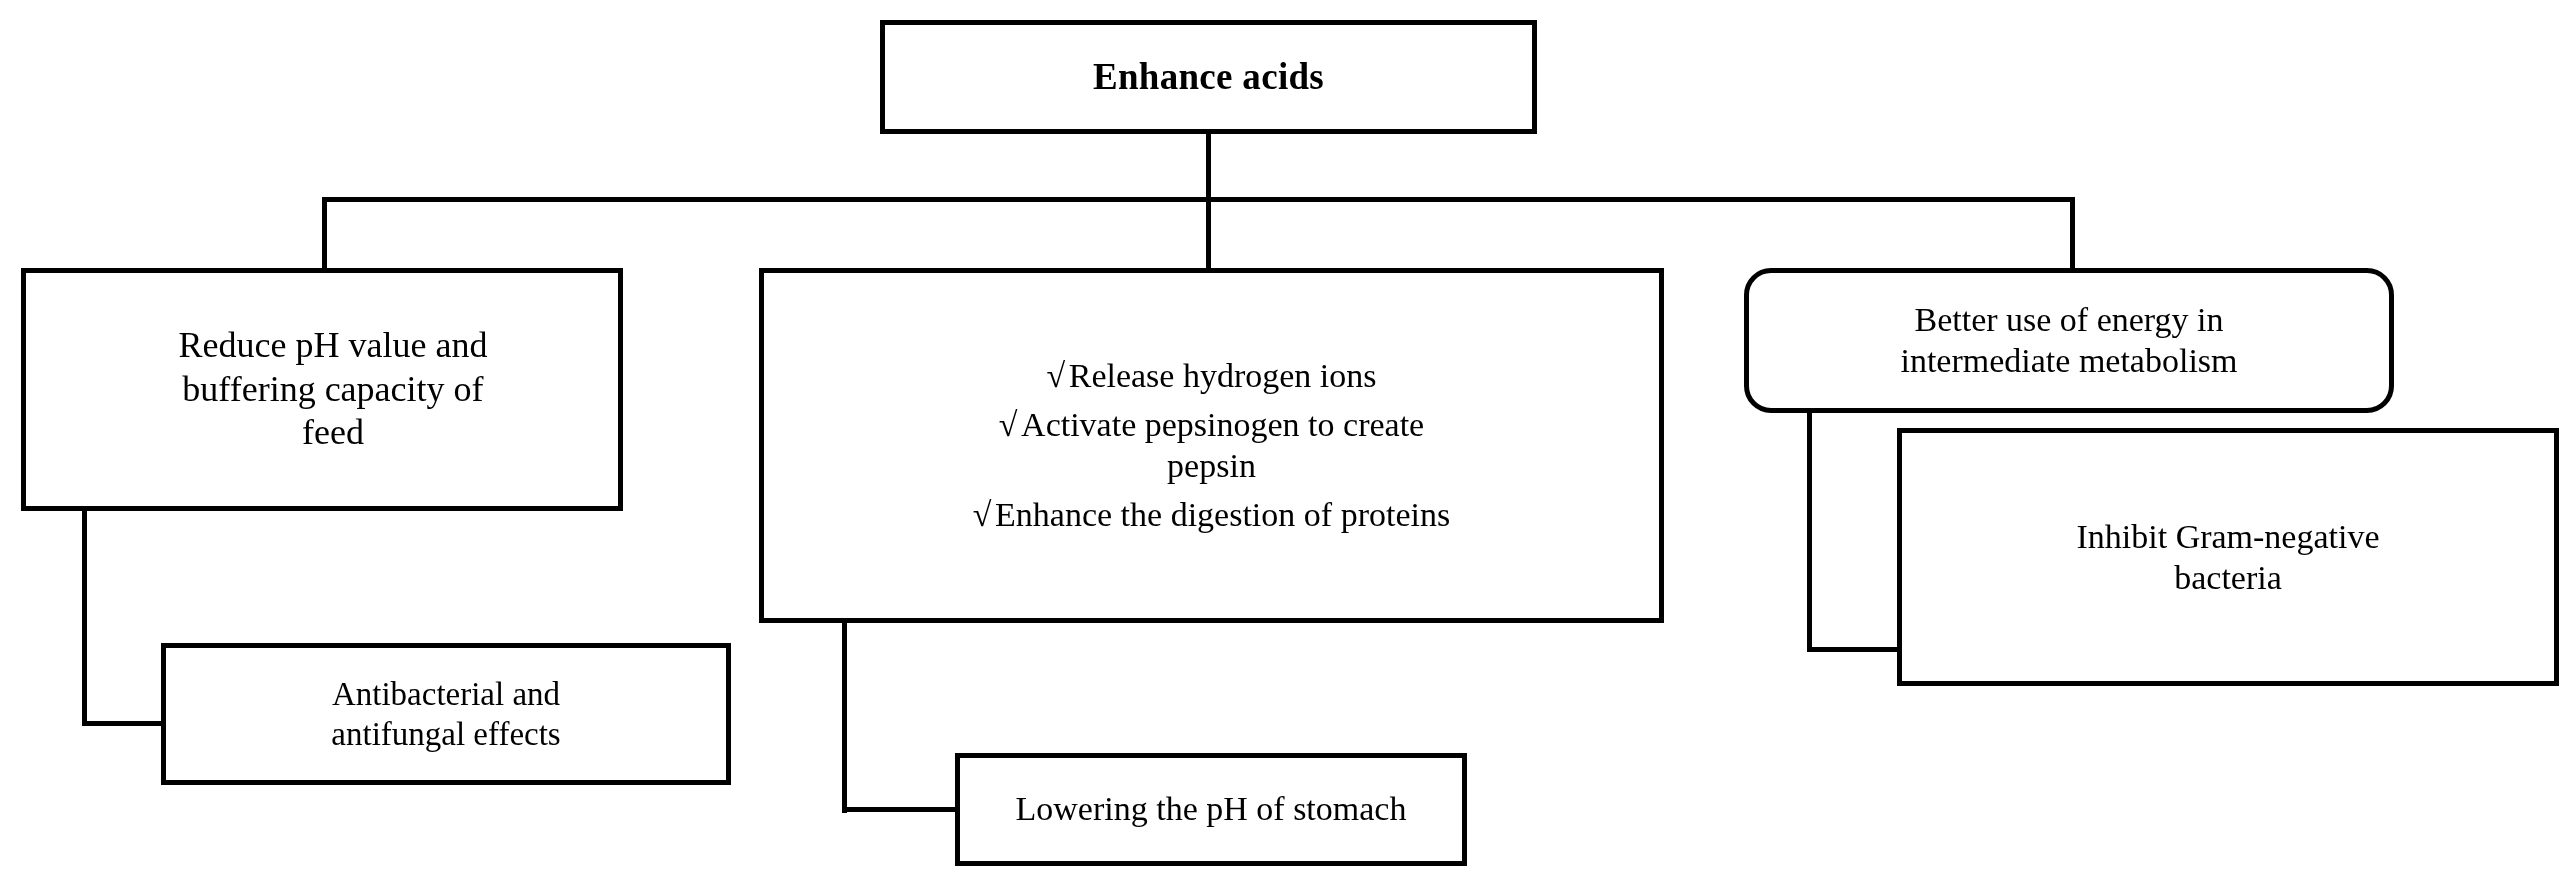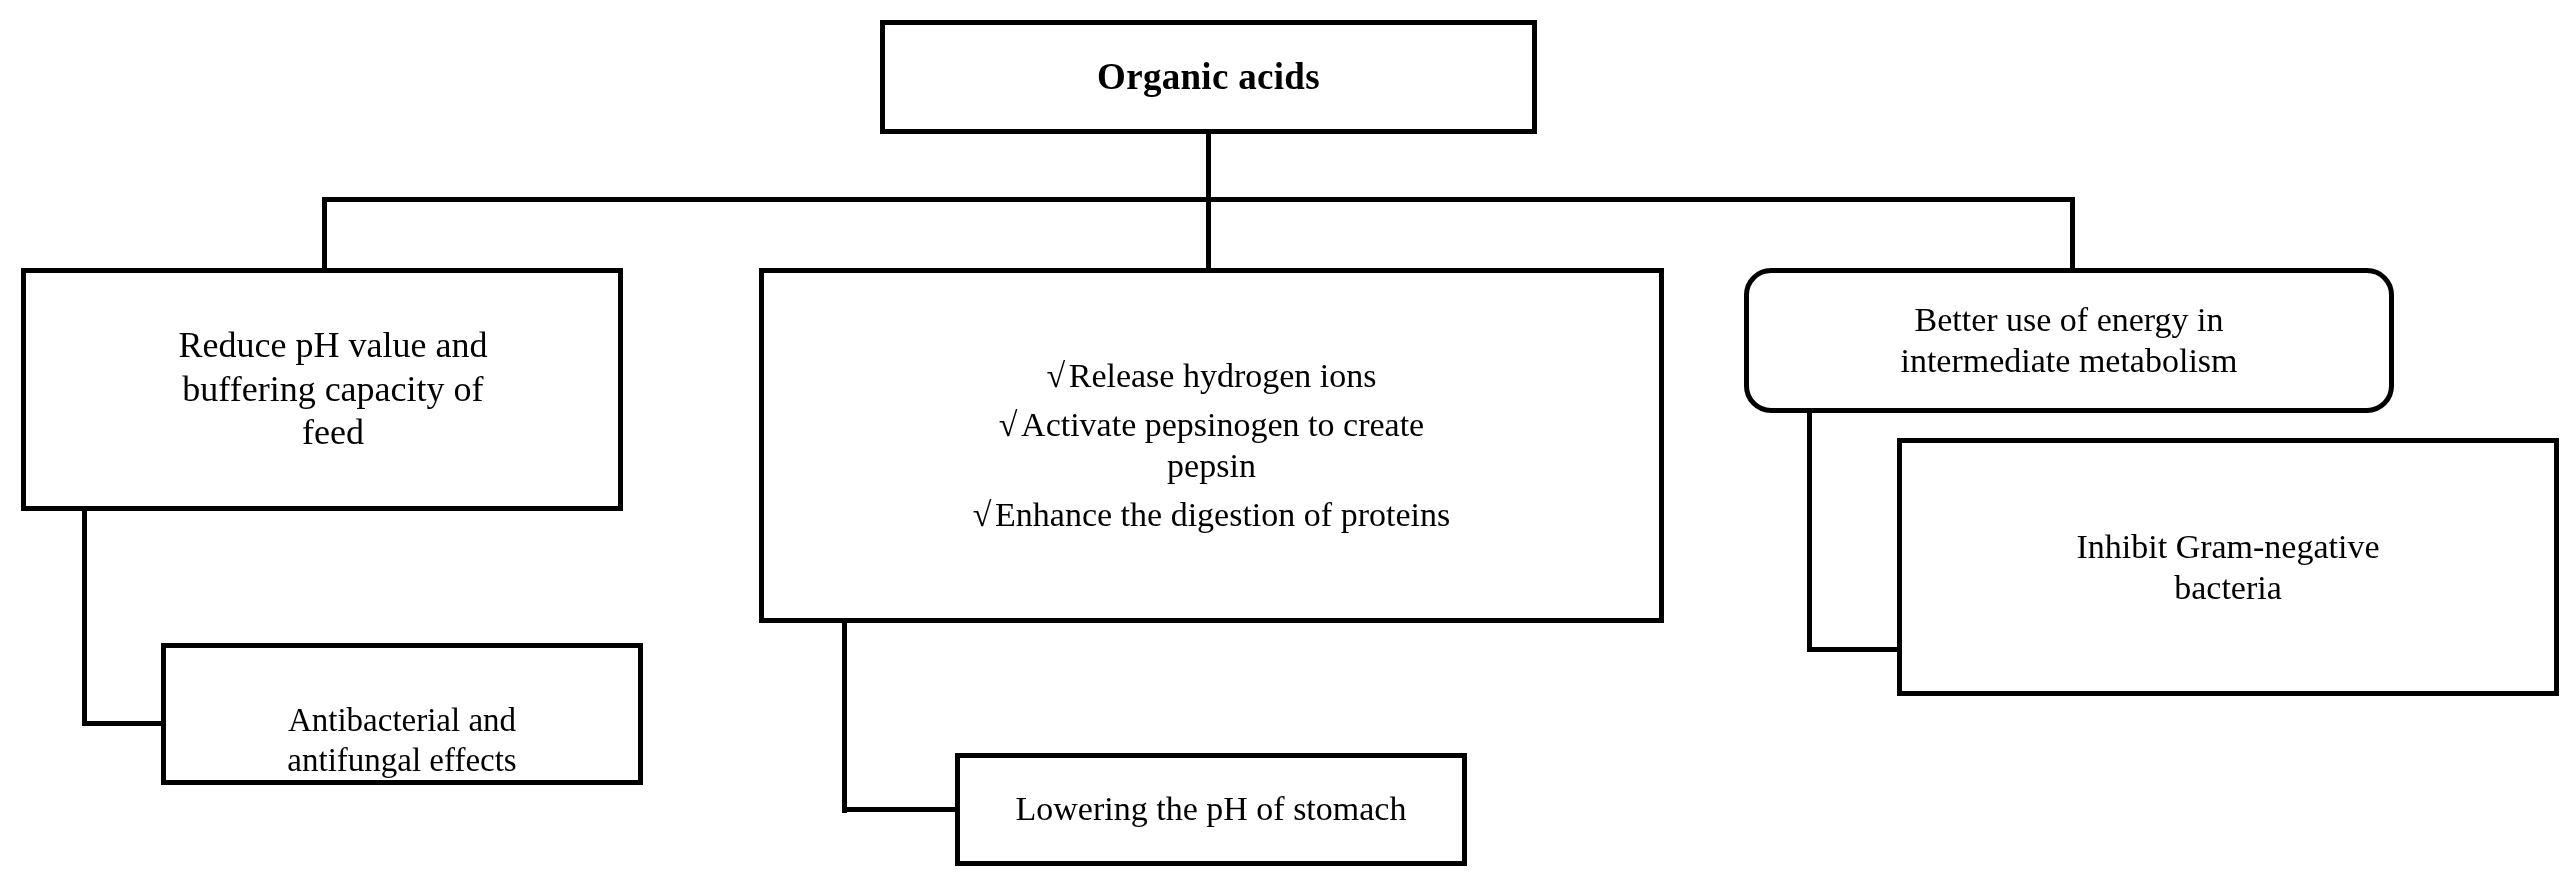--- a/index.html
+++ b/index.html
@@ -43,27 +43,27 @@
   #node-root .label { font-size: 37px; font-weight: bold; letter-spacing: 0.3px; }
 
   #node-reduce-ph { left: 21.3px;   top: 268px;  width: 602px; height: 243px; }
   #node-reduce-ph .label { font-size: 36px; line-height: 1.22; padding-left: 32px; }
 
   #node-gastric   { left: 759px; top: 268px;  width: 905px; height: 355px; }
 
   #node-energy    { left: 1744px; top: 268px;  width: 650px; height: 145px; border-radius: 27px; }
   #node-energy .label { font-size: 34px; line-height: 1.20; }
 
-  #node-antimicro { left: 161px;  top: 643px; width: 482px;  height: 142px; align-items: flex-end; }
+  #node-antimicro { left: 161px;  top: 643px; width: 570px;  height: 142px; }
   #node-antimicro .label { font-size: 33px; line-height: 1.22; }
 
   #node-stomach   { left: 955px; top: 753px; width: 512px; height: 113px; }
   #node-stomach .label { font-size: 34px; }
 
-  #node-gramneg   { left: 1897px; top: 438px;  width: 662px; height: 258px; }
+  #node-gramneg   { left: 1897px; top: 428px;  width: 662px; height: 258px; }
   #node-gramneg .label { font-size: 34px; line-height: 1.22; }
 
   
   .bullet-list {
     width: 100%;
     padding: 0 9.5px;
     box-sizing: border-box;
     text-align: center;
   }
   .bullet-item {
@@ -105,21 +105,21 @@
   <div class="line v" style="left:82px; top:507px; height:219px;"></div>
   <div class="line h" style="left:82px; top:721px; width:85px;"></div>
 
   <div class="line v" style="left:842px; top:620px; height:193px;"></div>
   <div class="line h" style="left:842px; top:807px; width:118px;"></div>
 
   <div class="line v" style="left:1807px; top:409px; height:243px;"></div>
   <div class="line h" style="left:1807px; top:647px; width:95px;"></div>
 
   <div class="node" id="node-root">
-    <span class="label">Organic acids</span>
+    <span class="label">Enhance acids</span>
   </div>
 
   <div class="node" id="node-reduce-ph">
     <span class="label">Reduce pH value and
 buffering capacity of
 feed</span>
   </div>
 
   <div class="node" id="node-gastric">
     <div class="bullet-list">

